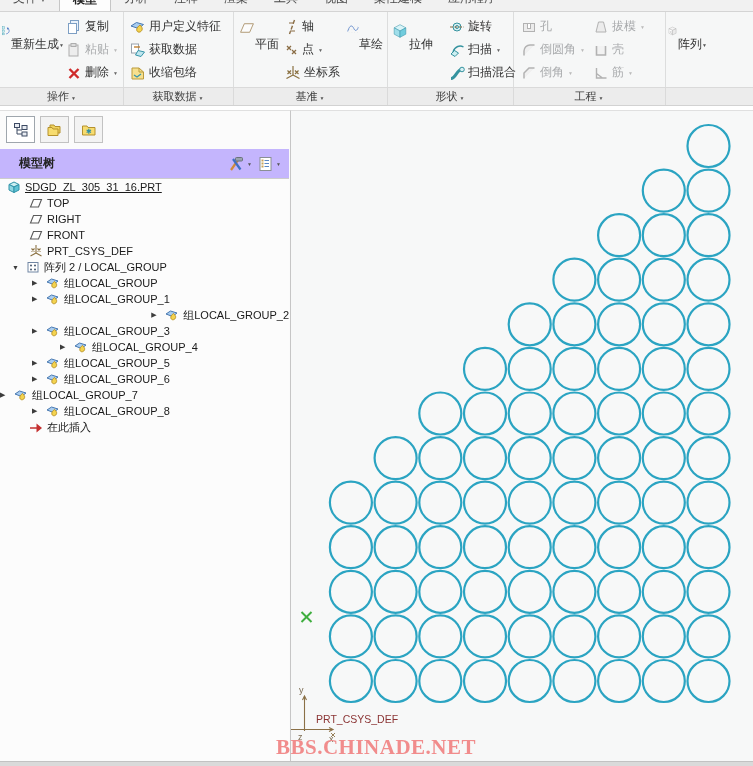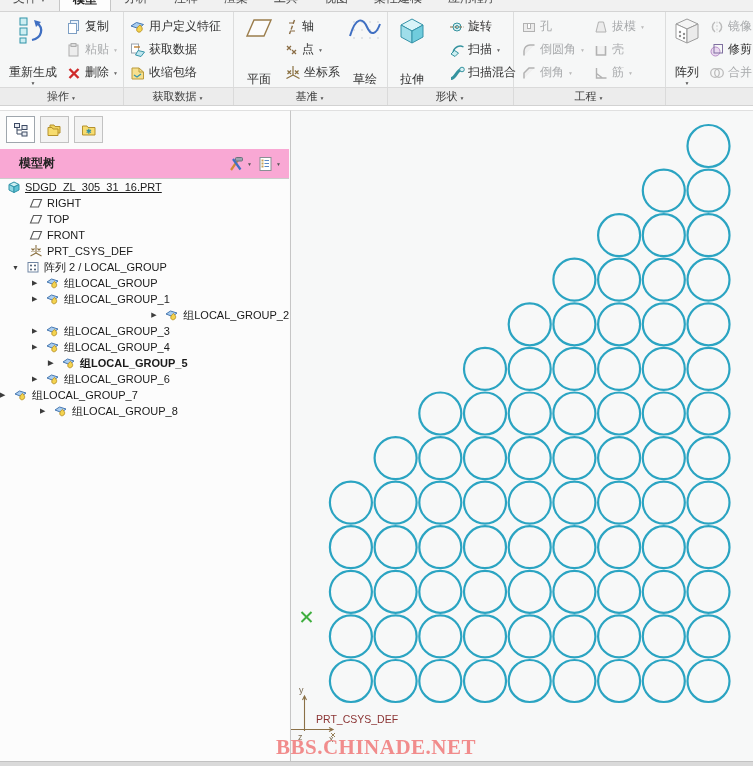--- a/index.html
+++ b/index.html
@@ -7,42 +7,42 @@
        font-family:"Liberation Sans",sans-serif;color:#333}
   
   .tabbar{position:absolute;left:0;top:0;width:753px;height:11px;background:#f1f1f1;
           border-bottom:1px solid #d4d4d4;overflow:hidden;display:flex;align-items:flex-start}
   .tab{height:26px;line-height:26px;margin-top:-15px;padding:0 13px;font-size:12px;color:#4a4a4a;white-space:nowrap}
   .tab.active{background:#fdfdfd;border:1px solid #c6c6c6;border-bottom:none;color:#222;font-weight:bold}
   .tab .tcaret{font-size:6px;color:#666;margin-left:3px}
   
   .ribbon{position:absolute;left:0;top:12px;width:753px;height:75px;background:#f6f7f7}
   .rgroup{position:absolute;top:0;height:75px;border-right:1px solid #dcdddd}
-  .bigbtn{position:absolute;top:2px;bottom:1px;display:flex;flex-direction:column;align-items:center;
+  .bigbtn{position:absolute;top:2px;bottom:13px;display:flex;flex-direction:row;align-items:center;
           justify-content:space-between;font-size:12px;color:#333;text-align:center;cursor:default}
   .bigbtn .blabel{line-height:13px;white-space:nowrap}
   .bigbtn .bcaret{font-size:5px;color:#555;line-height:6px;margin-top:1px}
   .bigbtn svg{margin-bottom:auto;margin-top:2px}
   .scol{position:absolute;top:3px}
   .sbtn{height:23px;display:flex;align-items:center;gap:3px;font-size:12px;color:#333;white-space:nowrap;cursor:default}
   .sbtn .caret{font-size:5px;color:#666;margin-left:1px}
   .sbtn.disabled{color:#a8aaac}
   .sbtn.disabled .caret{color:#bbb}
   .grouplabels{position:absolute;left:0;top:87px;width:753px;height:17px;background:#ececec;
                border-top:1px solid #dadada;border-bottom:1px solid #d2d2d2;font-size:11px;color:#3c3c3c}
   .glabel{position:absolute;top:0;height:17px;line-height:16px;text-align:center;border-right:1px solid #dadada}
   .glabel .gcaret{font-size:5px;color:#555;margin-left:2px}
   
   .panel{position:absolute;left:0;top:110px;width:290px;height:651px;background:#fbfbfb;
          border-right:1px solid #c6c6c6;border-top:1px solid #e0e0e0}
   .ptabs{position:absolute;left:6px;top:5px;display:flex;gap:5px}
   .ptab{width:27px;height:25px;border:1px solid #c2c2c2;background:#f3f3f3;display:flex;
         align-items:center;justify-content:center}
   .ptab.active{background:#ffffff;border-color:#9fa6ad}
-  .treeheader{position:absolute;left:0;top:38px;width:289px;height:29px;background:#f9a8d4;
+  .treeheader{position:absolute;left:0;top:38px;width:289px;height:29px;background:#c4b5fd;
               border-bottom:1px solid #cccccc;display:flex;align-items:center}
   .treetitle{font-size:12px;font-weight:bold;color:#222;margin-left:19px}
   .hdricons{margin-left:auto;display:flex;align-items:center;gap:2px;margin-right:6px}
   .hdrbtn{display:flex;align-items:center;gap:3px;padding:1px 2px}
   .hdrbtn .caret{font-size:5px;color:#555}
   .tree{position:absolute;left:0;top:68px;width:289px;bottom:0;background:#fcfcfc;overflow:hidden}
   .trow{height:16px;display:flex;align-items:center;font-size:11px;color:#1a1a1a;white-space:nowrap}
   .texp{width:13px;font-size:7px;color:#3c3c3c;text-align:left;flex:none}
   .ticon{width:16px;flex:none;display:flex;align-items:center;justify-content:center;margin-right:3px}
   
@@ -288,44 +288,20 @@
         <g fill="#8e8e8e">
           <circle cx="10" cy="16" r="1.2"></circle>
             <circle cx="14" cy="18" r="1.2"></circle>
           <circle cx="10" cy="20" r="1.2"></circle>
             <circle cx="14" cy="22" r="1.2"></circle>
         </g>
       </svg>
       <span class="blabel">阵列</span>
       <span class="bcaret">▼</span>
     </div>
-    <div class="scol" style="left:44px">
-      <div class="sbtn disabled">
-        <svg width="16" height="16" viewBox="0 0 16 16">
-          <path d="M6 3 C2.5 5.5 2.5 10.5 6 13" stroke="#bcbcbc" fill="none" stroke-width="1.5"></path>
-          <line x1="8" y1="2.5" x2="8" y2="13.5" stroke="#cfcfcf" stroke-dasharray="2 1.5"></line>
-          <path d="M10 3 C13.5 5.5 13.5 10.5 10 13" stroke="#bcbcbc" fill="none" stroke-width="1.5"></path>
-        </svg>
-        <span>镜像</span>
-      </div>
-      <div class="sbtn">
-        <svg width="16" height="16" viewBox="0 0 16 16">
-          <circle cx="6.5" cy="9.5" r="4.5" fill="#ead9f0" stroke="#b78cc9"></circle>
-          <rect x="5" y="2.5" width="8.5" height="8.5" fill="none" stroke="#7f6f9f"></rect>
-        </svg>
-        <span>修剪</span>
-      </div>
-      <div class="sbtn disabled">
-        <svg width="16" height="16" viewBox="0 0 16 16">
-          <circle cx="6" cy="8" r="4.3" fill="none" stroke="#bcbcbc" stroke-width="1.3"></circle>
-          <circle cx="10" cy="8" r="4.3" fill="none" stroke="#bcbcbc" stroke-width="1.3"></circle>
-        </svg>
-        <span>合并</span>
-      </div>
-    </div>
   </div>
 </div>
 
 <div class="grouplabels">
   <div class="glabel" style="left:0;width:123px"><span>操作</span><span class="gcaret">▼</span></div>
   <div class="glabel" style="left:123px;width:110px"><span>获取数据</span><span class="gcaret">▼</span></div>
   <div class="glabel" style="left:233px;width:154px"><span>基准</span><span class="gcaret">▼</span></div>
   <div class="glabel" style="left:387px;width:126px"><span>形状</span><span class="gcaret">▼</span></div>
   <div class="glabel" style="left:513px;width:152px"><span>工程</span><span class="gcaret">▼</span></div>
   <div class="glabel" style="left:665px;width:88px;border-right:none"></div>
@@ -401,29 +377,29 @@
           </svg>
         </span>
         <span>SDGD_ZL_305_31_16.PRT</span>
       </div>
       <div class="trow" style="padding-left: 28px;">
         <span class="ticon">
           <svg width="14" height="14" viewBox="0 0 14 14">
             <polygon points="1.5,11 4.5,3.5 12.5,3.5 9.5,11" fill="#fdfdfd" stroke="#5a5a5a" stroke-width="1.1"></polygon>
           </svg>
         </span>
+        <span>TOP</span>
+      </div>
+      <div class="trow" style="padding-left: 28px;">
+        <span class="ticon">
+          <svg width="14" height="14" viewBox="0 0 14 14">
+            <polygon points="1.5,11 4.5,3.5 12.5,3.5 9.5,11" fill="#fdfdfd" stroke="#5a5a5a" stroke-width="1.1"></polygon>
+          </svg>
+        </span>
         <span>RIGHT</span>
-      </div>
-      <div class="trow" style="padding-left: 28px;">
-        <span class="ticon">
-          <svg width="14" height="14" viewBox="0 0 14 14">
-            <polygon points="1.5,11 4.5,3.5 12.5,3.5 9.5,11" fill="#fdfdfd" stroke="#5a5a5a" stroke-width="1.1"></polygon>
-          </svg>
-        </span>
-        <span>TOP</span>
       </div>
       <div class="trow" style="padding-left: 28px;">
         <span class="ticon">
           <svg width="14" height="14" viewBox="0 0 14 14">
             <polygon points="1.5,11 4.5,3.5 12.5,3.5 9.5,11" fill="#fdfdfd" stroke="#5a5a5a" stroke-width="1.1"></polygon>
           </svg>
         </span>
         <span>FRONT</span>
       </div>
       <div class="trow" style="padding-left: 28px;">
@@ -488,38 +464,38 @@
       <div class="trow" style="padding-left: 32px;">
         <span class="texp">▶</span>
         <span class="ticon">
           <svg width="14" height="14" viewBox="0 0 14 14">
             <polygon points="1,6 5.5,3 12,5 7.5,8.5" fill="#a9cdf0" stroke="#4878b0"></polygon>
             <path d="M8.5 5.5 C10.5 7.5 11.5 9 9.8 11 C8 12.6 5.8 11.5 5.8 9.5 C5.8 8 7 6.6 8.5 5.5 Z" fill="#f4d34f" stroke="#bb9426"></path>
           </svg>
         </span>
         <span>组LOCAL_GROUP_3</span>
       </div>
+      <div class="trow" style="padding-left: 32px; margin-left: 28px;">
+        <span class="texp">▶</span>
+        <span class="ticon">
+          <svg width="14" height="14" viewBox="0 0 14 14">
+            <polygon points="1,6 5.5,3 12,5 7.5,8.5" fill="#a9cdf0" stroke="#4878b0"></polygon>
+            <path d="M8.5 5.5 C10.5 7.5 11.5 9 9.8 11 C8 12.6 5.8 11.5 5.8 9.5 C5.8 8 7 6.6 8.5 5.5 Z" fill="#f4d34f" stroke="#bb9426"></path>
+          </svg>
+        </span>
+        <span>组LOCAL_GROUP_4</span>
+      </div>
       <div class="trow" style="padding-left: 32px;">
         <span class="texp">▶</span>
         <span class="ticon">
           <svg width="14" height="14" viewBox="0 0 14 14">
             <polygon points="1,6 5.5,3 12,5 7.5,8.5" fill="#a9cdf0" stroke="#4878b0"></polygon>
             <path d="M8.5 5.5 C10.5 7.5 11.5 9 9.8 11 C8 12.6 5.8 11.5 5.8 9.5 C5.8 8 7 6.6 8.5 5.5 Z" fill="#f4d34f" stroke="#bb9426"></path>
           </svg>
         </span>
-        <span>组LOCAL_GROUP_4</span>
-      </div>
-      <div class="trow" style="padding-left: 48px; font-weight: bold;">
-        <span class="texp">▶</span>
-        <span class="ticon">
-          <svg width="14" height="14" viewBox="0 0 14 14">
-            <polygon points="1,6 5.5,3 12,5 7.5,8.5" fill="#a9cdf0" stroke="#4878b0"></polygon>
-            <path d="M8.5 5.5 C10.5 7.5 11.5 9 9.8 11 C8 12.6 5.8 11.5 5.8 9.5 C5.8 8 7 6.6 8.5 5.5 Z" fill="#f4d34f" stroke="#bb9426"></path>
-          </svg>
-        </span>
         <span>组LOCAL_GROUP_5</span>
       </div>
       <div class="trow" style="padding-left: 32px;">
         <span class="texp">▶</span>
         <span class="ticon">
           <svg width="14" height="14" viewBox="0 0 14 14">
             <polygon points="1,6 5.5,3 12,5 7.5,8.5" fill="#a9cdf0" stroke="#4878b0"></polygon>
             <path d="M8.5 5.5 C10.5 7.5 11.5 9 9.8 11 C8 12.6 5.8 11.5 5.8 9.5 C5.8 8 7 6.6 8.5 5.5 Z" fill="#f4d34f" stroke="#bb9426"></path>
           </svg>
         </span>
@@ -528,29 +504,37 @@
       <div class="trow" style="">
         <span class="texp">▶</span>
         <span class="ticon">
           <svg width="14" height="14" viewBox="0 0 14 14">
             <polygon points="1,6 5.5,3 12,5 7.5,8.5" fill="#a9cdf0" stroke="#4878b0"></polygon>
             <path d="M8.5 5.5 C10.5 7.5 11.5 9 9.8 11 C8 12.6 5.8 11.5 5.8 9.5 C5.8 8 7 6.6 8.5 5.5 Z" fill="#f4d34f" stroke="#bb9426"></path>
           </svg>
         </span>
         <span>组LOCAL_GROUP_7</span>
       </div>
-      <div class="trow" style="padding-left: 40px;">
+      <div class="trow" style="padding-left: 32px;">
         <span class="texp">▶</span>
         <span class="ticon">
           <svg width="14" height="14" viewBox="0 0 14 14">
             <polygon points="1,6 5.5,3 12,5 7.5,8.5" fill="#a9cdf0" stroke="#4878b0"></polygon>
             <path d="M8.5 5.5 C10.5 7.5 11.5 9 9.8 11 C8 12.6 5.8 11.5 5.8 9.5 C5.8 8 7 6.6 8.5 5.5 Z" fill="#f4d34f" stroke="#bb9426"></path>
           </svg>
         </span>
         <span>组LOCAL_GROUP_8</span>
+      </div>
+      <div class="trow" style="padding-left: 28px;">
+        <span class="ticon">
+          <svg width="14" height="14" viewBox="0 0 14 14">
+            <path d="M1,7.2 L7.5,7.2 L7.5,3.5 L13,8 L7.5,12.5 L7.5,8.8 L1,8.8 Z" fill="#c43030"></path>
+          </svg>
+        </span>
+        <span>在此插入</span>
       </div>
     </div>
 </div>
 
 <div class="viewport">
   <svg id="vpsvg" width="462" height="651" viewBox="0 0 462 651">
 
     <g id="circles">
         <circle cx="417.5" cy="35.0" r="21" fill="none" stroke="#2ba4c2" stroke-width="2.2"></circle>
         <circle cx="417.5" cy="79.6" r="21" fill="none" stroke="#2ba4c2" stroke-width="2.2"></circle>

